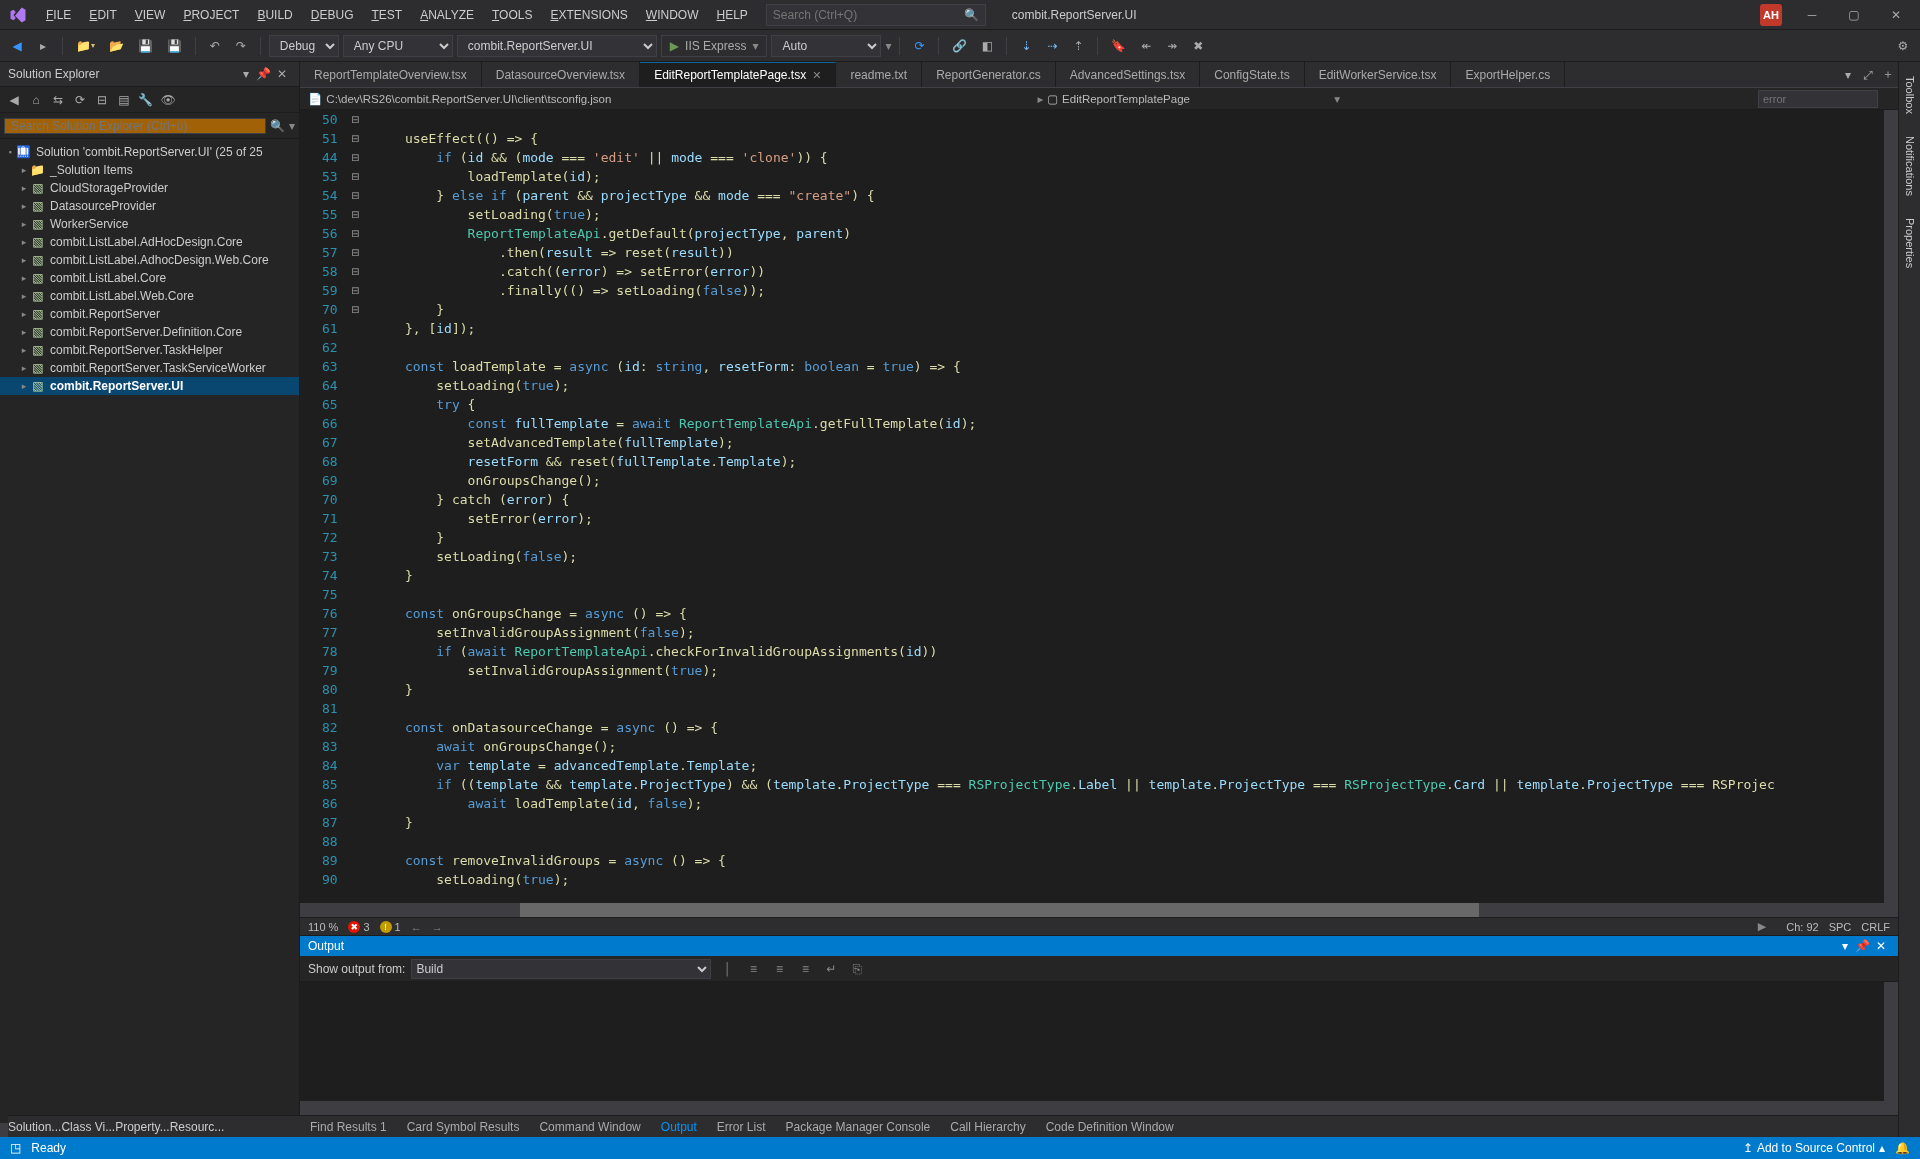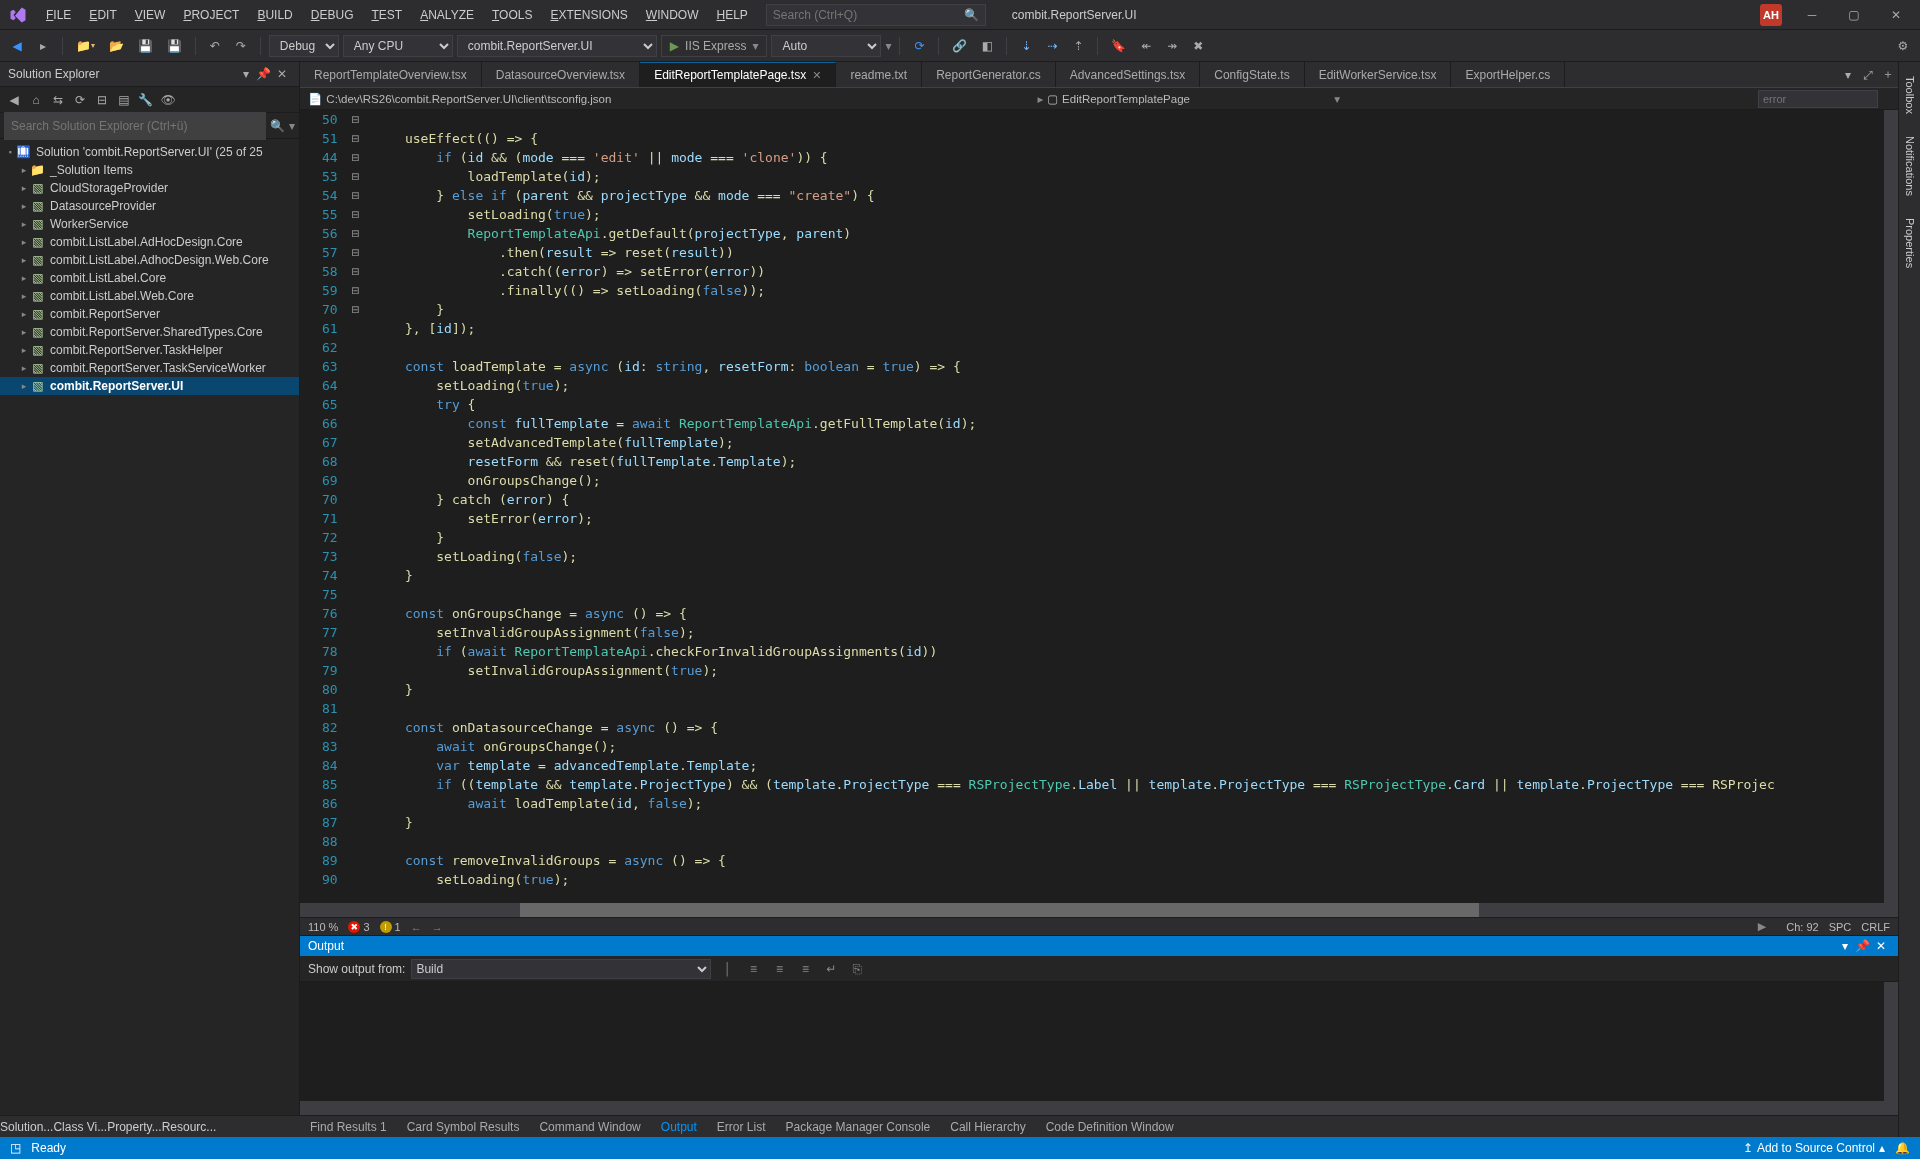--- a/index.html
+++ b/index.html
@@ -29,21 +29,21 @@
 
 .main { flex:1; display:flex; min-height:0;}
 
 .panel-left { width:300px; background:#252526; border-right:1px solid #1c1c1c; display:flex; flex-direction:column;}
 .panel-header { height:25px; background:#2d2d30; color:#ccc; display:flex; align-items:center; padding:0 8px; font-size:12px; border-bottom:1px solid #1c1c1c;}
 .panel-header .hspacer{flex:1;}
 .panel-header .hicon{width:18px; text-align:center; color:#aaa; cursor:pointer;}
 .se-toolbar{ height:26px; display:flex; align-items:center; gap:2px; padding:0 4px; border-bottom:1px solid #1c1c1c;}
 .se-toolbar .tb { width:20px; height:20px; display:flex; align-items:center; justify-content:center; color:#aaa; cursor:pointer;}
 .se-search{ height:26px; display:flex; align-items:center; padding:0 4px; border-bottom:1px solid #1c1c1c;}
-.se-search input{ flex:1; background:#404040; border:1px solid #3f3f46; color:#ccc; height:28px; padding:0 6px; font-size:12px; outline:none;}
+.se-search input{ flex:1; background:#a16207; border:1px solid #3f3f46; color:#ccc; height:16px; padding:0 6px; font-size:12px; outline:none;}
 .se-tree{ flex:1; overflow:auto; font-size:12px; padding:4px 0;}
 .tree-row{ display:flex; align-items:center; height:18px; padding-left:4px; white-space:nowrap; cursor:pointer;}
 .tree-row.selected{ background:#094771; color:#fff;}
 .tree-row .tw{ width:12px; text-align:center; color:#888; font-size:9px;}
 .tree-row .ticon{ width:16px; text-align:center; margin-right:4px;}
 .tree-row.depth1{ padding-left:4px;}
 .tree-row.depth2{ padding-left:18px;}
 .panel-left .hscroll{ height:14px; background:#3e3e42;}
 
 
@@ -256,21 +256,21 @@
             <span>combit.ListLabel.Web.Core</span>
           </div>
           <div class="tree-row depth2">
             <span class="tw">▸</span>
             <span class="ticon" style="color:#b8d7a3">▧</span>
             <span>combit.ReportServer</span>
           </div>
           <div class="tree-row depth2">
             <span class="tw">▸</span>
             <span class="ticon" style="color:#b8d7a3">▧</span>
-            <span>combit.ReportServer.SharedTypes.Core</span>
+            <span>combit.ReportServer.Definition.Core</span>
           </div>
           <div class="tree-row depth2">
             <span class="tw">▸</span>
             <span class="ticon" style="color:#b8d7a3">▧</span>
             <span>combit.ReportServer.TaskHelper</span>
           </div>
           <div class="tree-row depth2">
             <span class="tw">▸</span>
             <span class="ticon" style="color:#b8d7a3">▧</span>
             <span>combit.ReportServer.TaskServiceWorker</span>
@@ -505,18 +505,18 @@
     <div class="sbbtn">
       <span>↥</span>
       <span>Add to Source Control</span>
       <span>▴</span>
     </div>
     <span>🔔</span>
   </div>
 
 </div>
 
-<div style="position:fixed; left:0; bottom:22px; height:22px; width:300px; background:#2d2d30; display:flex; align-items:center; font-size:12px; border-top:1px solid #1c1c1c;" id="wtabs-left">
+<div style="position:fixed; left:8px; bottom:22px; height:22px; width:300px; background:#2d2d30; display:flex; align-items:center; font-size:12px; border-top:1px solid #1c1c1c;" id="wtabs-left">
     <div class="wt blue">Solution...</div>
     <div class="wt">Class Vi...</div>
     <div class="wt">Property...</div>
     <div class="wt">Resourc...</div>
   </div>
 
 </body></html>

